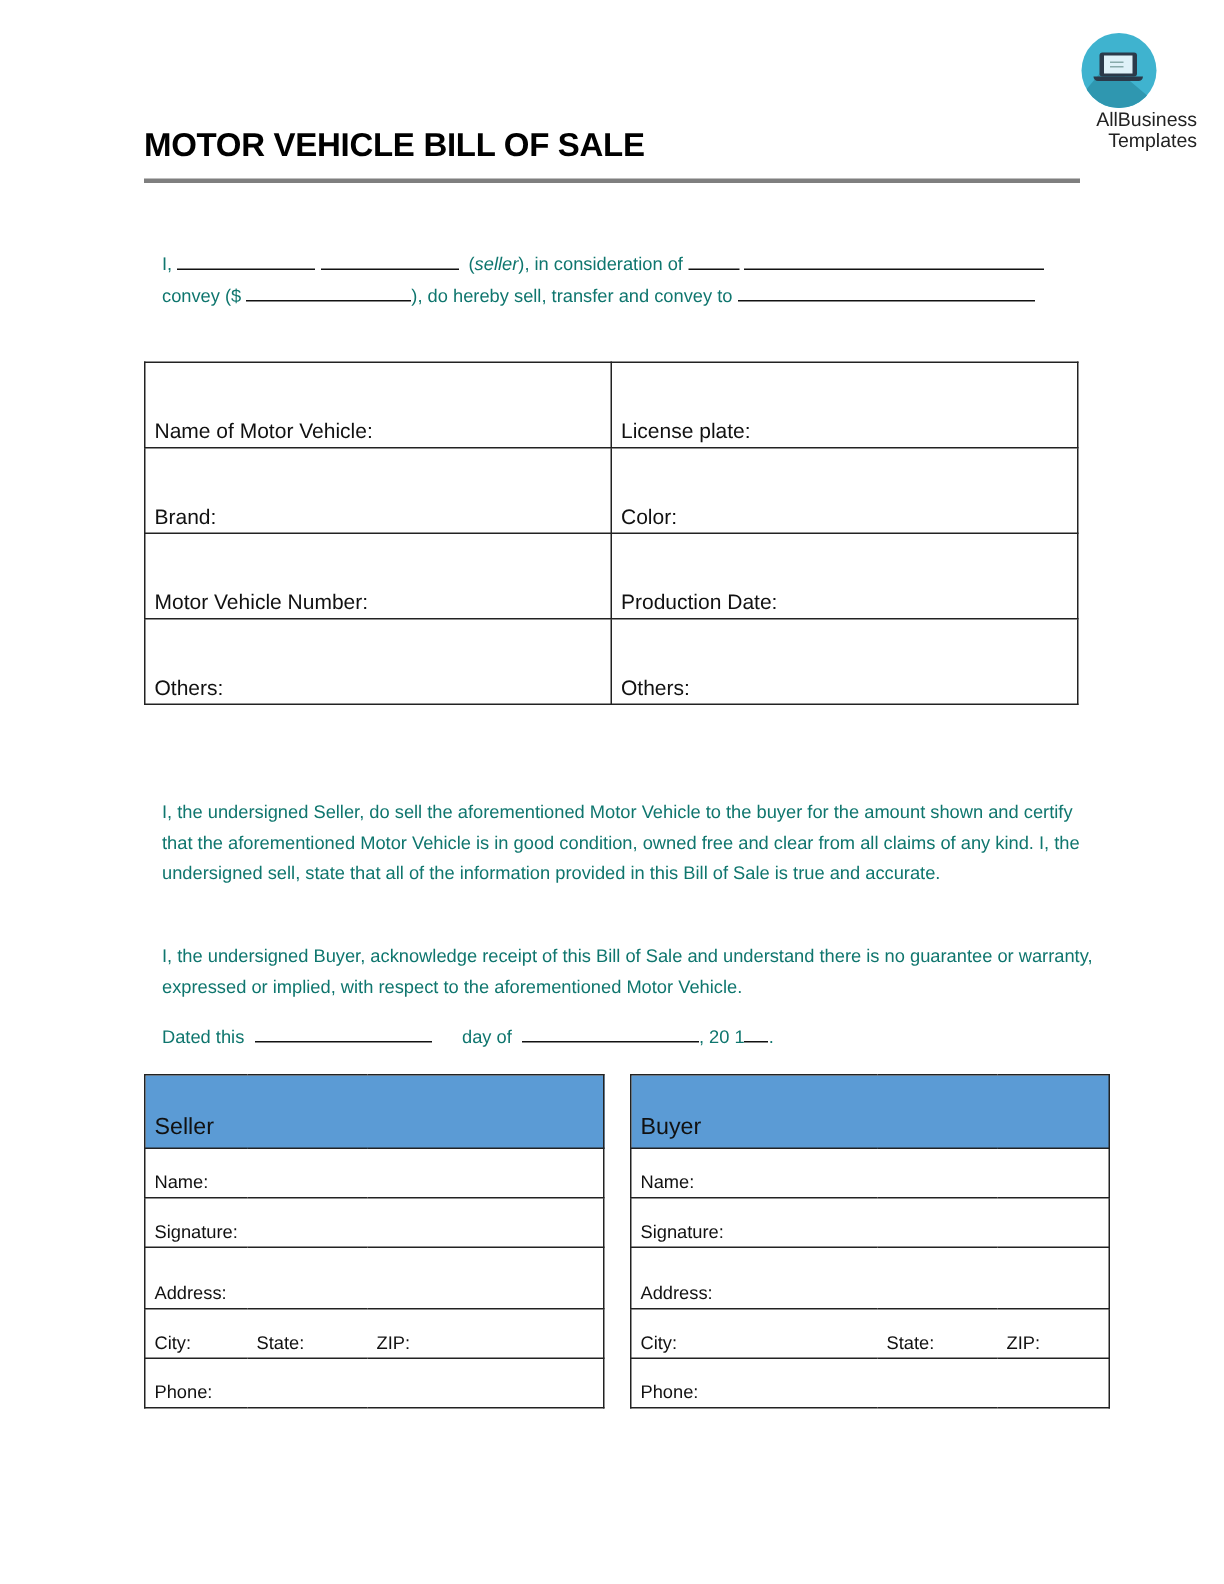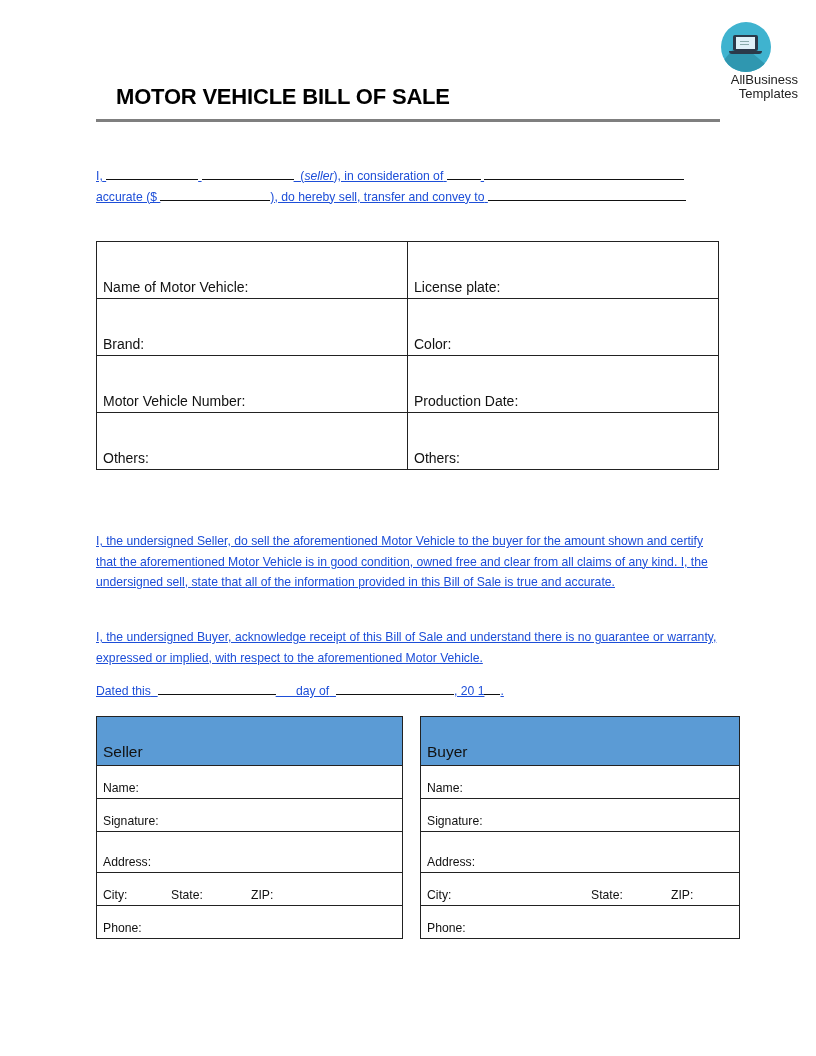--- a/index.html
+++ b/index.html
@@ -15,25 +15,25 @@
   .laptop-screen { position: absolute; left: 12px; top: 13px; width: 25px; height: 16px;
                    background: #2b3a4a; border-radius: 2px; }
   .laptop-inner { position: absolute; left: 3px; top: 2px; width: 19px; height: 12px; background: #dff1f8; }
   .laptop-inner i { position: absolute; left: 4px; height: 1px; width: 9px; background: #8aa; }
   .laptop-base { position: absolute; left: 8px; top: 29px; width: 33px; height: 3px;
                  background: #2b3a4a; border-radius: 0 0 3px 3px; }
   .logo-text { left: 700px; top: 73px; width: 98px; text-align: right; font-size: 13px;
                line-height: 14px; color: #222; }
 
   
-  .title { left: 96px; top: 84px; font-size: 22px; font-weight: bold; letter-spacing: -0.2px; color: #000; margin-left: 20px; }
+  .title { left: 96px; top: 84px; font-size: 22px; font-weight: bold; letter-spacing: -0.2px; color: #000; }
   .title-rule { left: 96px; top: 119px; width: 624px; height: 3px; background: #7f7f7f; }
 
   
-  .p { left: 96px; width: 628px; font-size: 12.2px; line-height: 20.5px; color: #1d4ed8; text-decoration: underline; }
+  .p { left: 108px; width: 628px; font-size: 12.2px; line-height: 20.5px; color: #0f766e; }
   .intro { top: 166px; }
   .para1 { top: 531px; }
   .para2 { top: 627px; }
   .dated { top: 681px; }
   .blank { display: inline-block; border-bottom: 1px solid #111; height: 13px; vertical-align: baseline; }
 
   
   .vtable { left: 96px; top: 241px; width: 623px; border-collapse: collapse; }
   .vtable td { border: 1.3px solid #222; height: 53px; vertical-align: bottom; padding: 0 6px 3px 6px;
                font-size: 14px; width: 50%; }
@@ -71,21 +71,21 @@
 <div class="abs p intro">
   <div>
     <span>I,</span>
     <span class="blank" style="width:92px"></span>
     <span class="blank" style="width:92px"></span>
     &nbsp;(<i>seller</i><span>), in consideration of</span>
     <span class="blank" style="width:34px"></span>
     <span class="blank" style="width:200px"></span>
   </div>
   <div>
-    <span>accurate ($</span>
+    <span>convey ($</span>
     <span class="blank" style="width:110px"></span><span>), do  hereby sell, transfer and convey to</span>
     <span class="blank" style="width:198px"></span>
   </div>
 </div>
 
 <table class="abs vtable">
   <tbody>
       <tr>
     <td>Name of Motor Vehicle:</td>
     <td>License plate:</td>

